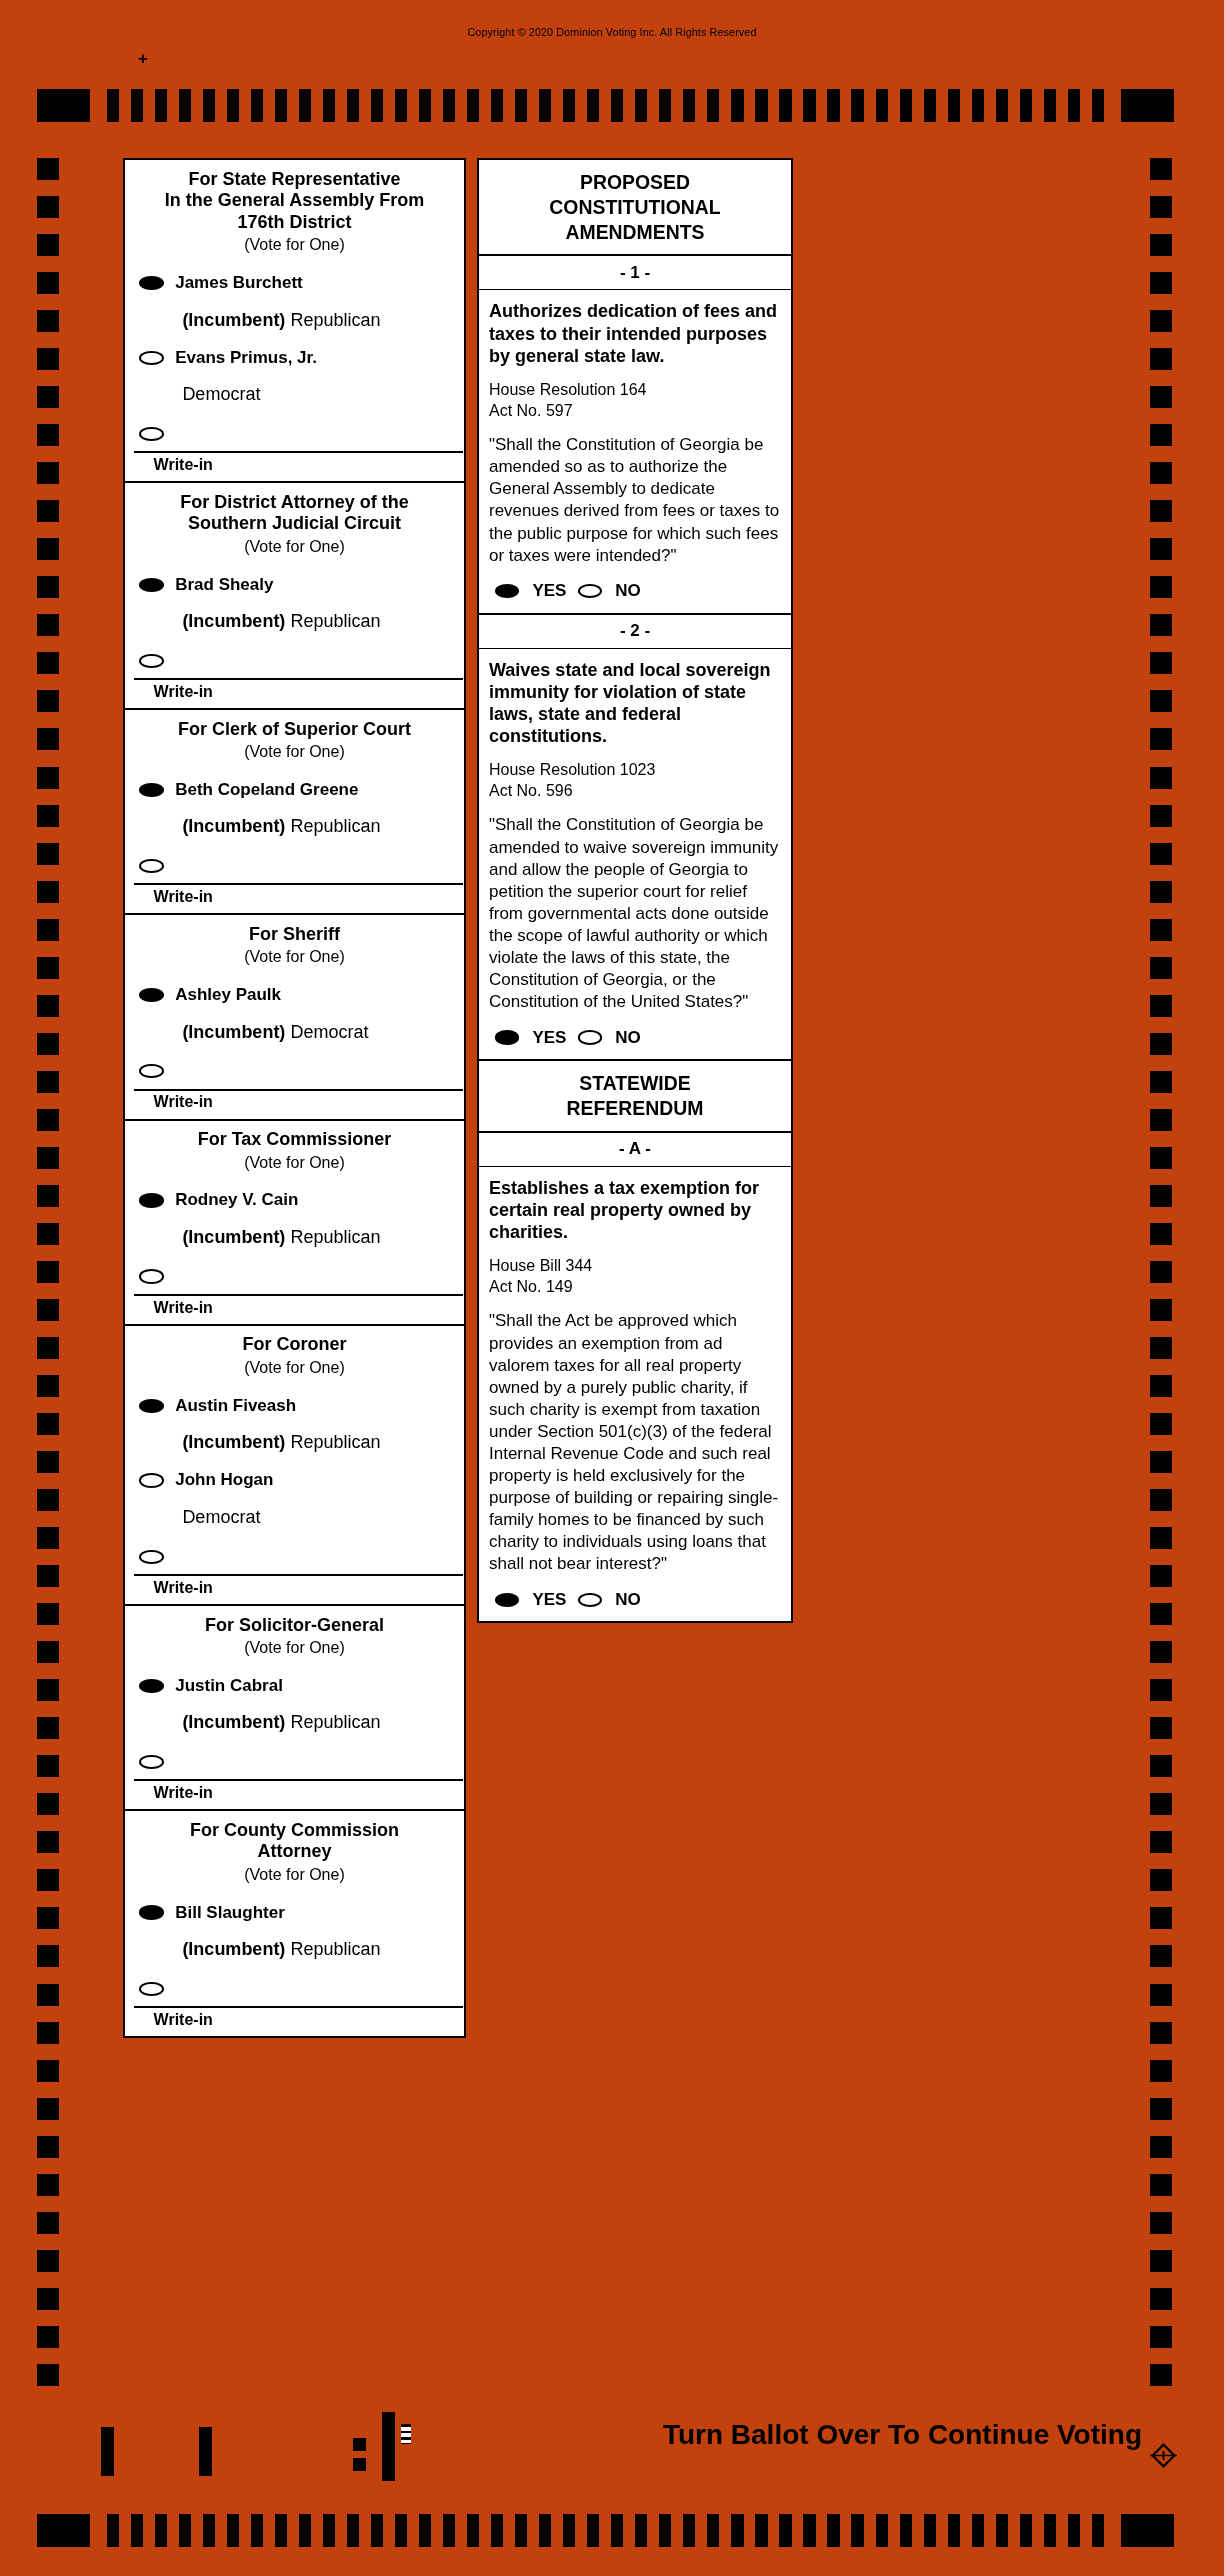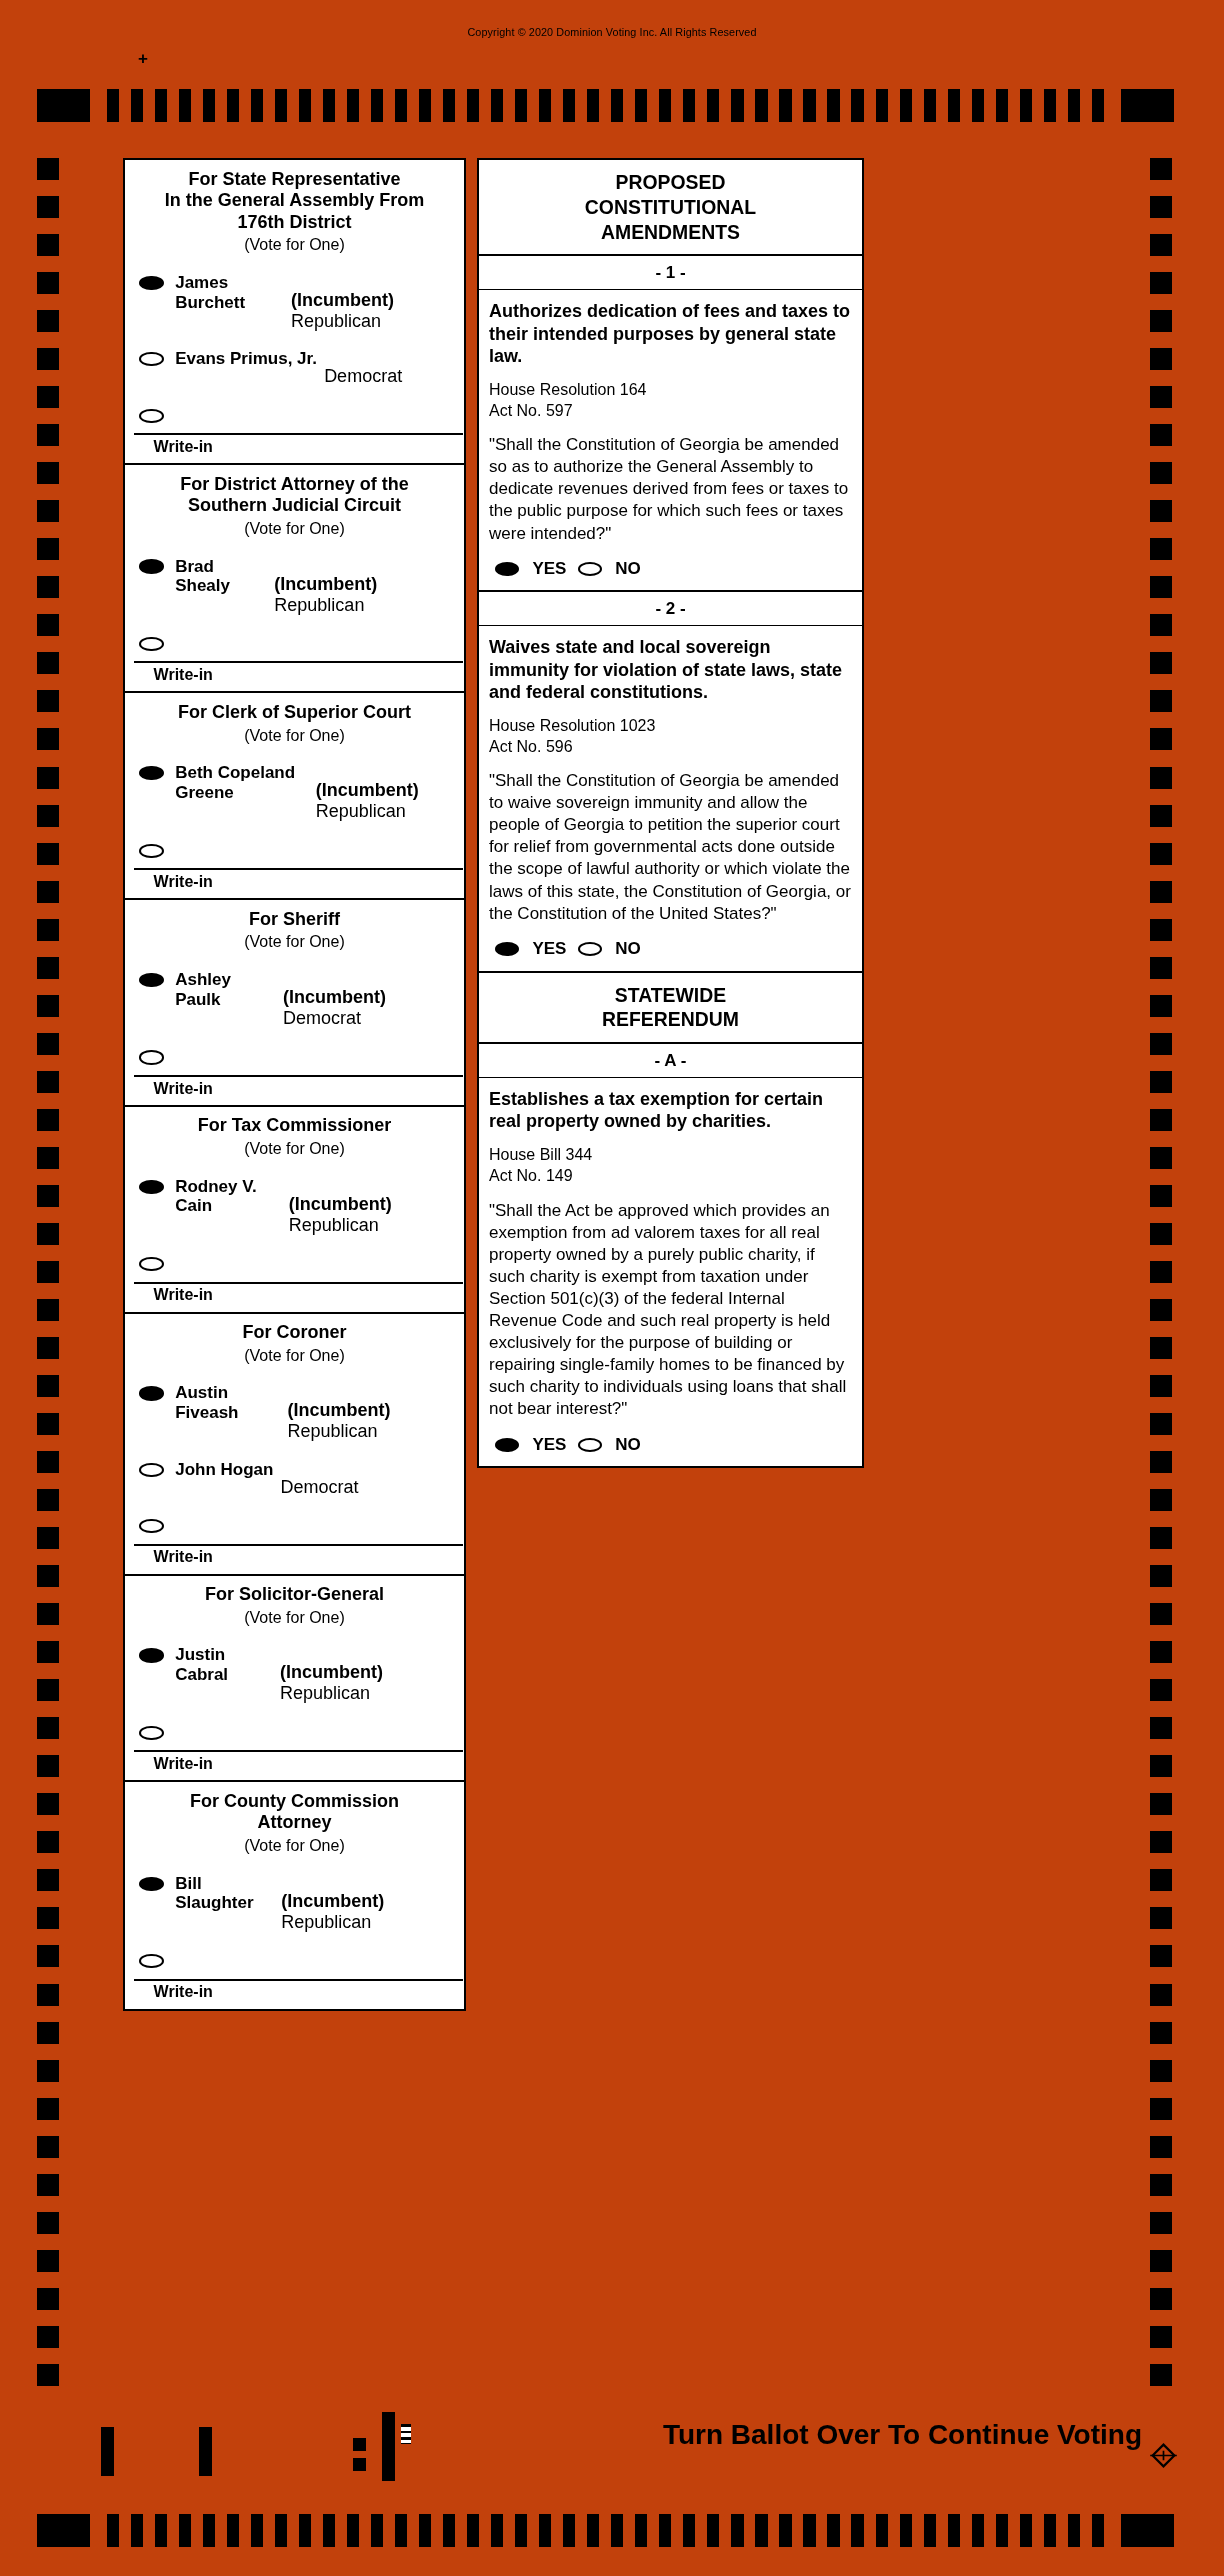--- a/index.html
+++ b/index.html
@@ -19,33 +19,33 @@
   .bars { flex:1; display:flex; justify-content:space-between; margin:0 16.5px; }
   .bar { width:12.2px; background:#000; }
   .timing-side { position:absolute; top:158px; height:2228px; width:22px; display:flex; flex-direction:column; justify-content:space-between; }
   .timing-side.left { left:37px; }
   .timing-side.right { left:1150px; }
   .sq { width:22px; height:22px; background:#000; }
 
   
   .col { position:absolute; top:158px; border:2.2px solid #000; background:#fff; }
   .col.left { left:123px; width:343px; }
-  .col.right { left:477px; width:387px; }
+  .col.right { left:477px; width:316px; }
 
   
   .contest { border-bottom:2.2px solid #000; }
   .contest:last-child { border-bottom:none; }
   .contest-header { text-align:center; padding:8.6px 5.7px 5.7px; }
   .contest-title { font-weight:bold; font-size:18px; line-height:1.2; white-space:pre-line; }
   .contest-instruction { font-size:16px; margin-top:2.9px; }
   .candidate { display:flex; align-items:flex-start; gap:11.5px; padding:13px 4.3px 4.3px 14.3px; }
   .candidate.blank { padding:14.3px 4.3px 7.2px 14.3px; }
   .oval { flex:0 0 auto; width:24.4px; height:14.3px; border:2.2px solid #000; border-radius:50%; background:#fff; margin-top:2.9px; }
   .oval.filled { background:#000; }
-  .cand-text { display:flex; flex-direction:row; }
+  .cand-text { display:flex; flex-direction:column; }
   .cand-name { font-weight:bold; font-size:17px; line-height:1.15; }
   .cand-party { font-size:18px; margin-top:17px; padding-left:7.2px; }
   .inc { font-weight:bold; }
   .writein { margin:2.9px 1.4px 0 8.6px; border-top:2.2px solid #000; }
   .writein-label { font-weight:bold; font-size:16px; padding:2.9px 0 7.2px 20px; }
 
   
   .column-header { text-align:center; font-weight:bold; font-size:19.4px; line-height:1.28; padding:10px 5.7px; border-bottom:2.2px solid #000; white-space:pre-line; }
   .measure { border-bottom:2.2px solid #000; }
   .measure:last-child { border-bottom:none; }

